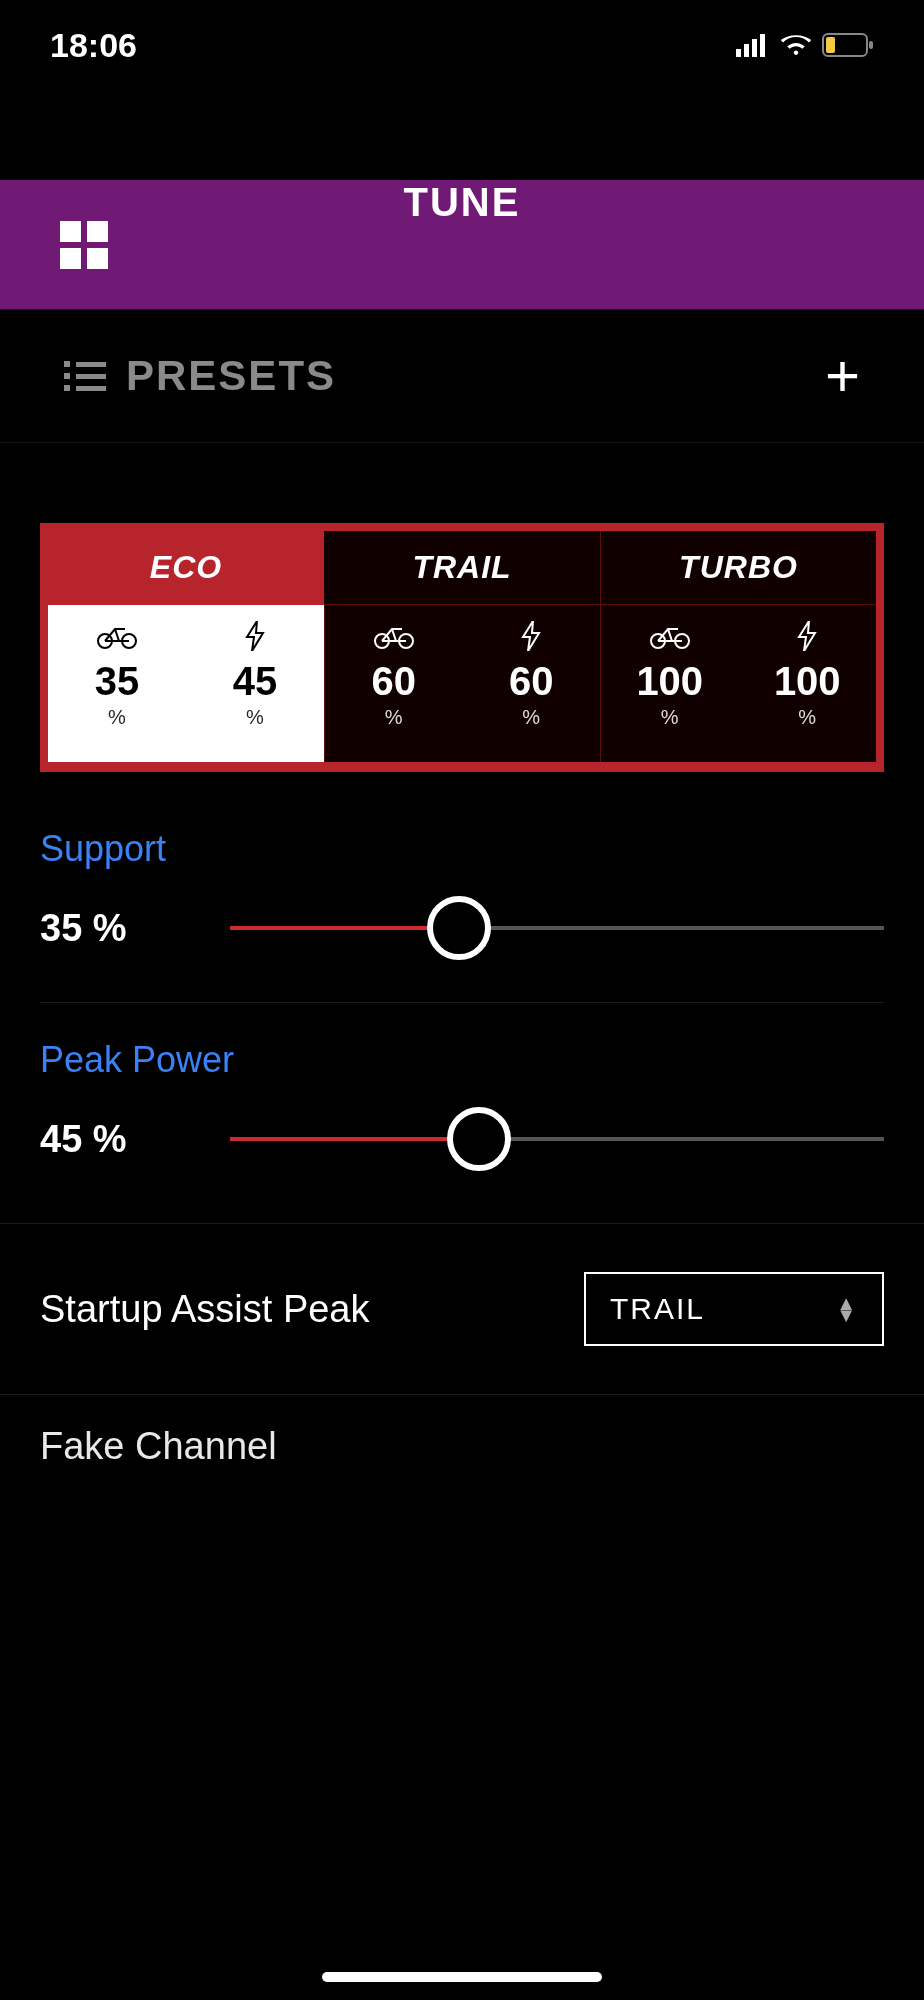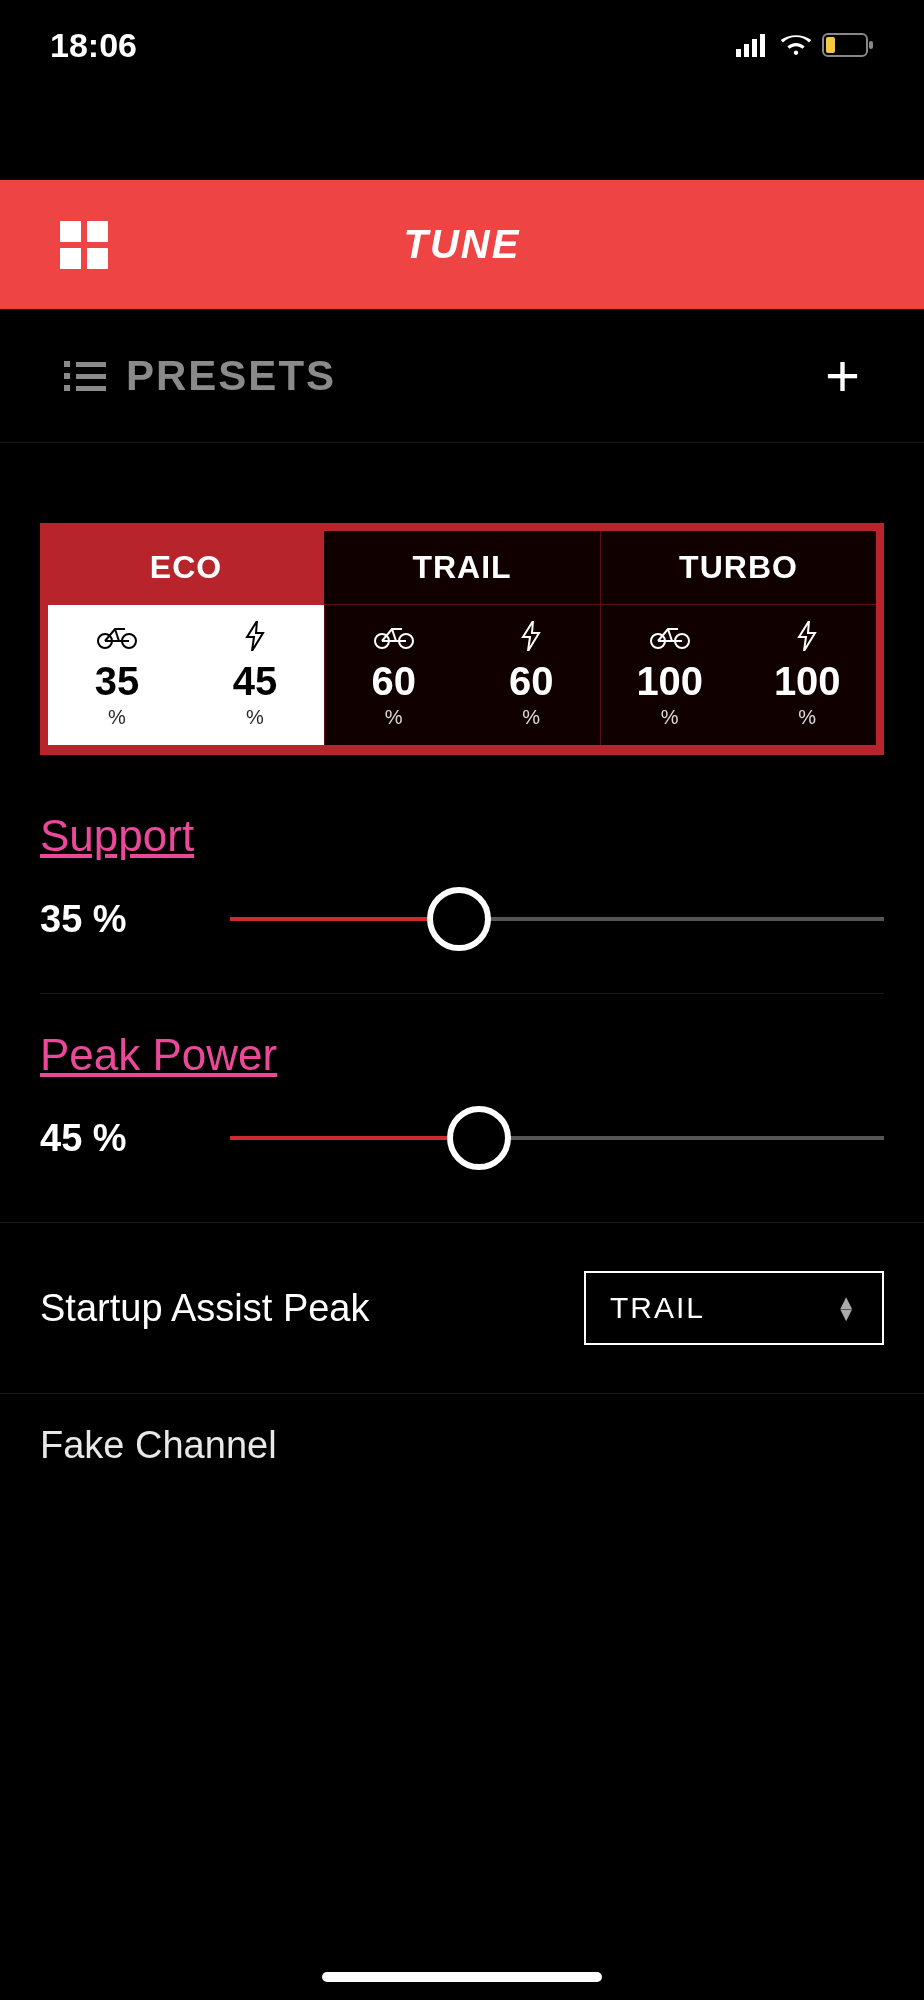--- a/index.html
+++ b/index.html
@@ -17,27 +17,26 @@
     justify-content: space-between;
     align-items: center;
     padding: 0 50px;
     font-size: 34px;
     font-weight: 600;
   }
   .status-right { display: flex; align-items: center; gap: 10px; }
   .header {
     height: 130px;
     display: flex;
-    align-items: center;
+    align-items: flex-start;
     justify-content: center;
     position: relative;
-    background: #ef4444;
+    background: #701a75;
     border-bottom: 1px solid #151515;
     margin-top: 90px;
-    font-style: italic;
   }
   .menu-btn {
     position: absolute;
     left: 60px;
     top: 50%;
     transform: translateY(-50%);
     display: grid;
     grid-template-columns: 1fr 1fr;
     grid-template-rows: 1fr 1fr;
     gap: 6px;
@@ -79,51 +78,51 @@
   .modes-table {
     display: grid;
     grid-template-columns: 1fr 1fr 1fr;
   }
   .mode-head {
     text-align: center;
     font-size: 32px;
     font-weight: 700;
     letter-spacing: 1px;
     padding: 18px 0;
+    font-style: italic;
   }
   .mode-head.active { background: #b8242b; color: #fff; }
   .mode-head.inactive { background: #100000; color: #fff; border-left: 1px solid #5a0e12; border-bottom: 1px solid #5a0e12;}
   .mode-head.inactive:nth-child(2){ border-left: none; }
   .mode-body {
     display: grid;
     grid-template-columns: 1fr 1fr;
-    padding: 14px 0 16px 0;
+    padding: 14px 0 33px 0;
   }
   .mode-body.active { background: #fff; color: #000; }
   .mode-body.inactive { background: #100000; color: #fff; border-left: 1px solid #5a0e12; }
   .mode-body .col { text-align: center; }
   .mode-body .ico { height: 34px; display: flex; align-items: center; justify-content: center; margin-bottom: 6px; }
   .mode-body .val { font-size: 40px; font-weight: 700; }
   .mode-body .pct { font-size: 20px; opacity: .85; margin-top: 2px;}
   .mode-body.inactive .val,.mode-body.inactive .pct{color:#fff;}
 
   .sliders {
     padding: 20px 40px 0 40px;
   }
   .slider-group {
     padding: 36px 0 44px 0;
     border-top: 1px solid #1c1c1c;
   }
   .slider-group:first-child { border-top: none; }
   .slider-label {
-    font-size: 44px;
+    font-size: 36px;
     font-weight: 300;
-    color: #ec4899;
+    color: #3b82f6;
     margin-bottom: 28px;
-    text-decoration: underline;
   }
   .slider-row {
     display: flex; align-items: center; gap: 40px;
   }
   .slider-value {
     font-size: 38px;
     font-weight: 700;
     min-width: 150px;
   }
   .slider-track {

